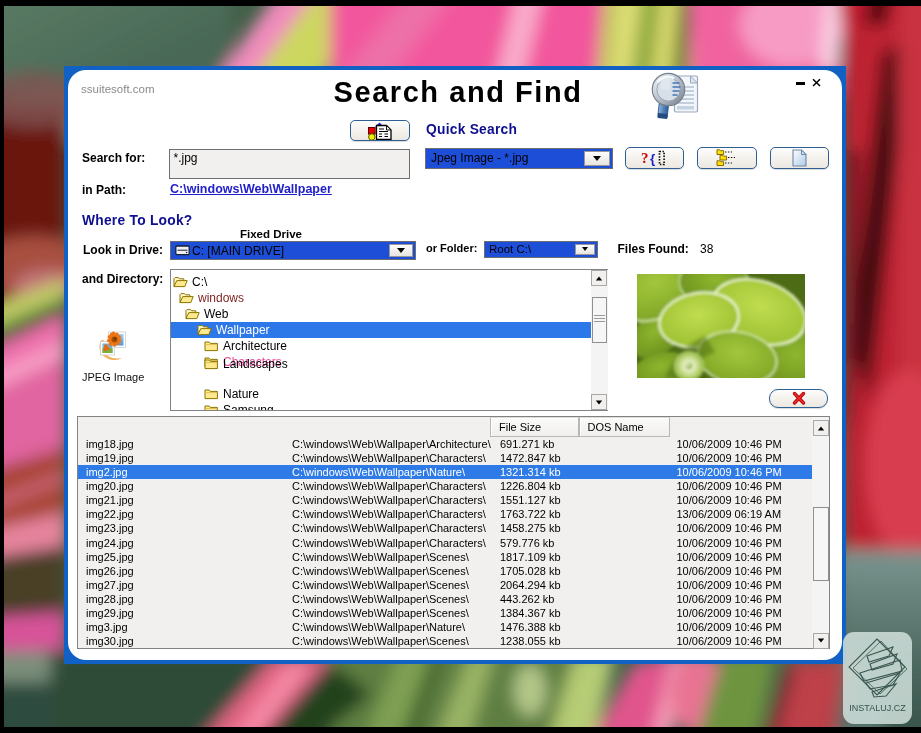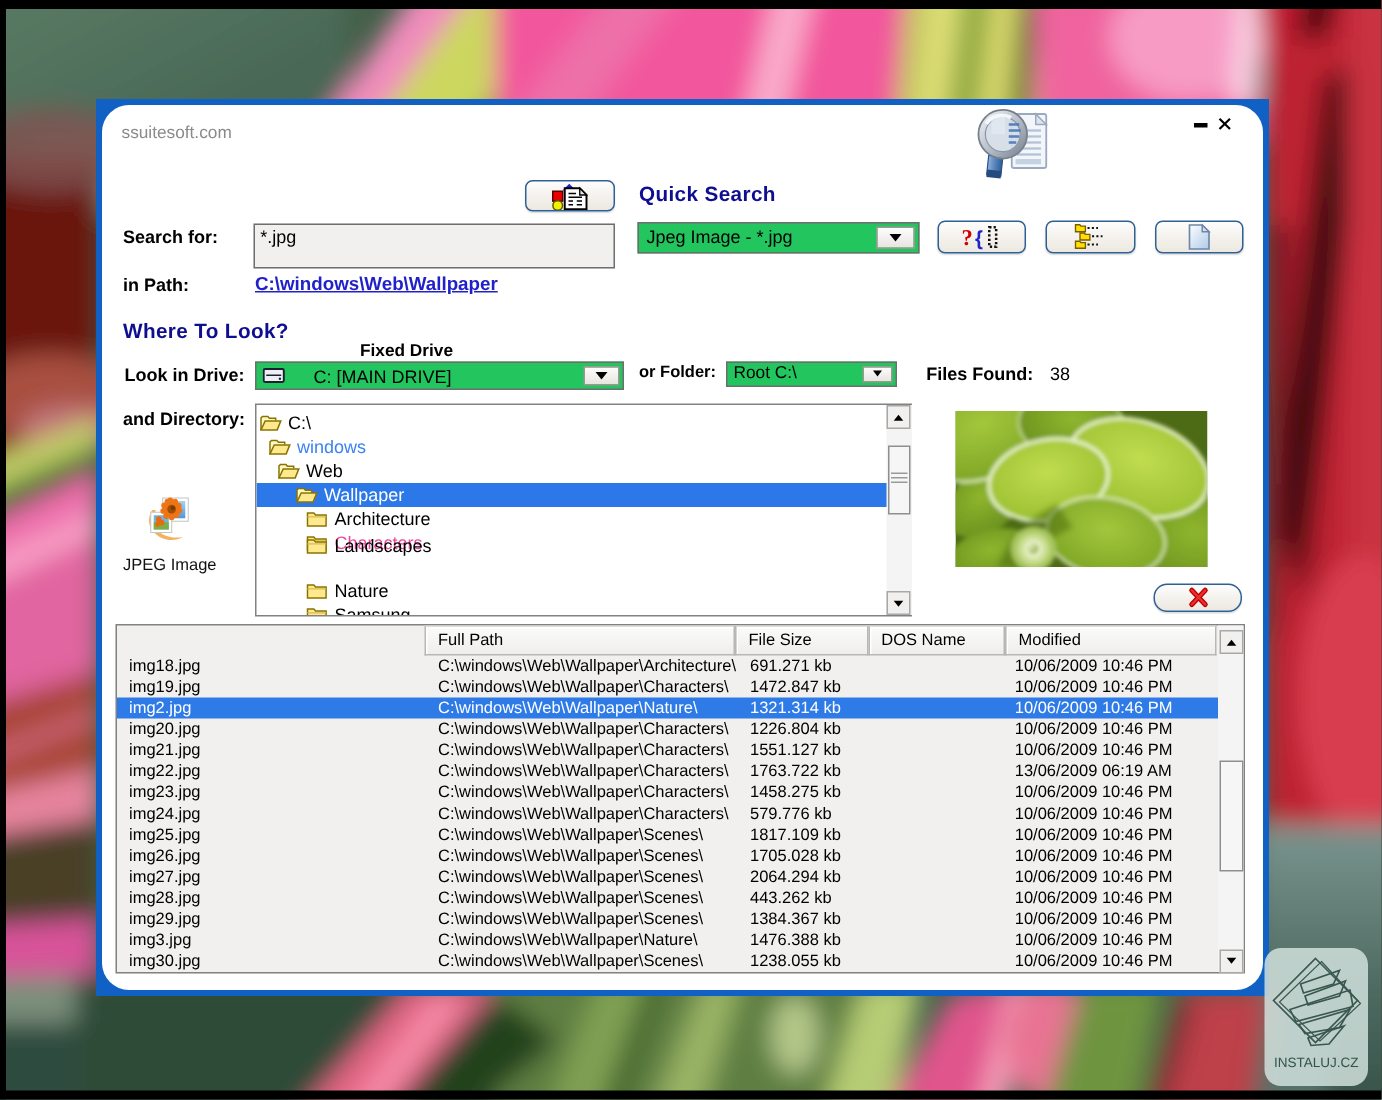--- a/index.html
+++ b/index.html
@@ -5,21 +5,21 @@
 html,body{width:921px;height:733px;overflow:hidden;background:#000;font-family:"Liberation Sans",sans-serif}
 #page{position:relative;width:921px;height:733px}
 #bg{position:absolute;left:0;top:0}
 .abs{position:absolute}
 #dlg{position:absolute;left:64px;top:66px;width:782px;height:598px;background:#1161C4}
 #panel{position:absolute;left:68px;top:70px;width:774px;height:590px;background:#fff;border-radius:18px}
 .navy{color:#0E0E90;font-weight:bold;font-size:13.8px;letter-spacing:0.25px}
 .lbl{color:#000;font-weight:bold;font-size:12px}
 .btn{position:absolute;border:1.6px solid #2E6094;border-radius:5px;background:linear-gradient(#FDFDFC,#F4F1EC 55%,#ECE8E1);display:flex;align-items:center;justify-content:center;box-shadow:0 1px 1px rgba(0,0,0,0.15)}
 .inp{position:absolute;background:#F1F0EF;border:1.5px solid #6E6E6E}
-.combo{position:absolute;background:#22c55e;border:1.5px solid #6E6E6E;font-size:12px;color:#000}
+.combo{position:absolute;background:#1d4ed8;border:1.5px solid #6E6E6E;font-size:12px;color:#000}
 .cbtn{position:absolute;right:2px;top:2px;bottom:2px;width:26px;background:linear-gradient(#FDFDFD,#E8E5E0);border:1px solid #9B9793;display:flex;align-items:center;justify-content:center}
 .arr{width:0;height:0;border-left:4px solid transparent;border-right:4px solid transparent;border-top:5px solid #000}
 .arrup{width:0;height:0;border-left:4px solid transparent;border-right:4px solid transparent;border-bottom:5px solid #000}
 #tree{position:absolute;left:170px;top:269px;width:438px;height:142px;background:#fff;border:1px solid #828282;overflow:hidden}
 .titem{position:absolute;display:flex;align-items:center;gap:4px;font-size:12px;white-space:nowrap}
 .titem svg{flex:0 0 auto}
 .tsel{position:absolute;left:0;top:0;width:421px;height:16px;background:#2D78E8}
 .sbar{position:absolute;background:#F4F4F4}
 .sbtn{position:absolute;width:16px;height:16px;background:#F1F0EE;border:1px solid #A8A8A8;display:flex;align-items:center;justify-content:center}
 .sthumb{position:absolute;background:#F6F6F6;border:1px solid #8F8F8F}
@@ -112,20 +112,21 @@
  <polygon points="836,753 848,658 884,658 884,753" fill="#54726B"></polygon>
 </g>
 <rect x="0" y="0" width="921" height="6" fill="#000"></rect>
 <rect x="0" y="0" width="4" height="733" fill="#000"></rect>
 <rect x="0" y="727" width="921" height="6" fill="#000"></rect>
 </svg>
 <div id="dlg"></div>
 <div id="panel"></div>
 
 <div class="abs" style="left:81px;top:83px;font-size:11.5px;color:#8A8A8A">ssuitesoft.com</div>
+<div class="abs" style="left:328px;top:76px;width:260px;text-align:center;white-space:nowrap;font-size:29px;font-weight:bold;letter-spacing:1.55px;color:#000">Search and Find</div>
 <div class="abs" style="left:796px;top:82.4px;width:8.5px;height:2.4px;background:#000"></div>
 <svg class="abs" style="left:811.7px;top:77.5px" width="9" height="9" viewBox="0 0 9 9">
       <path d="M1 1.2 L8 8 M8 1.2 L1 8" stroke="#000" stroke-width="1.5"></path>
     </svg>
 <svg class="abs" style="left:650px;top:72px" width="50" height="50" viewBox="0 0 50 50">
 <defs>
  <linearGradient id="mh" x1="0" y1="0" x2="1" y2="0">
           <stop offset="0" stop-color="#8FB4DE"></stop>
           <stop offset="0.45" stop-color="#5B88BD"></stop>
           <stop offset="1" stop-color="#2E5E96"></stop>
@@ -228,21 +229,21 @@
 <div class="abs lbl" style="left:82px;top:183px">in Path:</div>
 <div class="abs" style="left:170px;top:182px;font-size:12.5px;font-weight:bold;color:#2121CC;text-decoration:underline">C:\windows\Web\Wallpaper</div>
 
 <div class="abs navy" style="left:82px;top:212.5px">Where To Look?</div>
 <div class="abs lbl" style="left:240px;top:227.5px;font-size:11.5px">Fixed Drive</div>
 <div class="abs lbl" style="left:83px;top:243px">Look in Drive:</div>
 <div class="combo" style="left:170px;top:240.5px;width:245.5px;height:19px;padding:2px 0 0 4px"><svg width="15" height="11" viewBox="0 0 15 11" style="vertical-align:-1px">
         <rect x="0.8" y="1" width="13.4" height="8.6" rx="1" fill="#EDEFF4" stroke="#1A2030" stroke-width="1.3"></rect>
         <line x1="2.5" y1="5.2" x2="12.5" y2="5.2" stroke="#1A2030" stroke-width="1"></line>
         <circle cx="11.6" cy="7.5" r="0.8" fill="#1A2030"></circle>
-      </svg><span style="margin-left:19px">C: [MAIN DRIVE]</span>
+      </svg><span style="margin-left:2px">C: [MAIN DRIVE]</span>
   <div class="cbtn" style="width:24px">
         <div class="arr"></div>
       </div>
 </div>
 <div class="abs lbl" style="left:426px;top:242px;font-size:11px">or Folder:</div>
 <div class="combo" style="left:484px;top:241px;width:114px;height:16.5px;padding:1px 0 0 4px;font-size:11.5px">Root C:\
   <div class="cbtn" style="width:20px">
         <div class="arr" style="border-left-width:3.5px;border-right-width:3.5px;border-top-width:4.5px"></div>
       </div>
 </div>
@@ -256,21 +257,21 @@
           <path d="M1 10.6 L1 2.6 L2 1.6 L5.6 1.6 L6.6 2.8 L10.8 2.8 L10.8 4.4" fill="#FFF8C8" stroke="#8A7400" stroke-width="1"></path>
           <path d="M3.8 4.6 L14.2 4.6 L11.8 10.6 L1 10.6 Z" fill="#FFE98E" stroke="#8A7400" stroke-width="1"></path>
         </svg>
         <span style="color:#000">C:\</span>
       </div>
 <div class="titem" style="left:8px;top:21.0px">
         <svg width="15" height="12" viewBox="0 0 15 12">
           <path d="M1 10.6 L1 2.6 L2 1.6 L5.6 1.6 L6.6 2.8 L10.8 2.8 L10.8 4.4" fill="#FFF8C8" stroke="#8A7400" stroke-width="1"></path>
           <path d="M3.8 4.6 L14.2 4.6 L11.8 10.6 L1 10.6 Z" fill="#FFE98E" stroke="#8A7400" stroke-width="1"></path>
         </svg>
-        <span style="color:#3b82f6">windows</span>
+        <span style="color:#7f1d1d">windows</span>
       </div>
 <div class="titem" style="left:14px;top:37.0px">
         <svg width="15" height="12" viewBox="0 0 15 12">
           <path d="M1 10.6 L1 2.6 L2 1.6 L5.6 1.6 L6.6 2.8 L10.8 2.8 L10.8 4.4" fill="#FFF8C8" stroke="#8A7400" stroke-width="1"></path>
           <path d="M3.8 4.6 L14.2 4.6 L11.8 10.6 L1 10.6 Z" fill="#FFE98E" stroke="#8A7400" stroke-width="1"></path>
         </svg>
         <span style="color:#000">Web</span>
       </div>
 <div class="tsel" style="top:51.5px"></div>
 <div class="titem" style="left:26px;top:53.0px">
@@ -407,24 +408,22 @@
           <line x1="13.5" y1="2.5" x2="4.5" y2="12"></line>
         </g>
         <g stroke="#E83030" stroke-width="1.6" stroke-linecap="round">
           <line x1="4.5" y1="2.5" x2="13.5" y2="12"></line>
           <line x1="13.5" y1="2.5" x2="4.5" y2="12"></line>
         </g>
       </svg>
     </div>
 
 <div id="ftable">
-<div class="hcell" style="left:205px;width:207px">Full Path</div>
 <div class="hcell" style="left:412px;width:88.5px">File Size</div>
 <div class="hcell" style="left:500.5px;width:91.5px">DOS Name</div>
-<div class="hcell" style="left:592px;width:141px">Modified</div>
 <div class="trow" style="top:20.0px">
         <span class="c1">img18.jpg</span>
         <span class="c2">C:\windows\Web\Wallpaper\Architecture\</span>
         <span class="c3">691.271 kb</span>
         <span class="c5">10/06/2009 10:46 PM</span>
       </div>
 <div class="trow" style="top:34.1px">
         <span class="c1">img19.jpg</span>
         <span class="c2">C:\windows\Web\Wallpaper\Characters\</span>
         <span class="c3">1472.847 kb</span>

